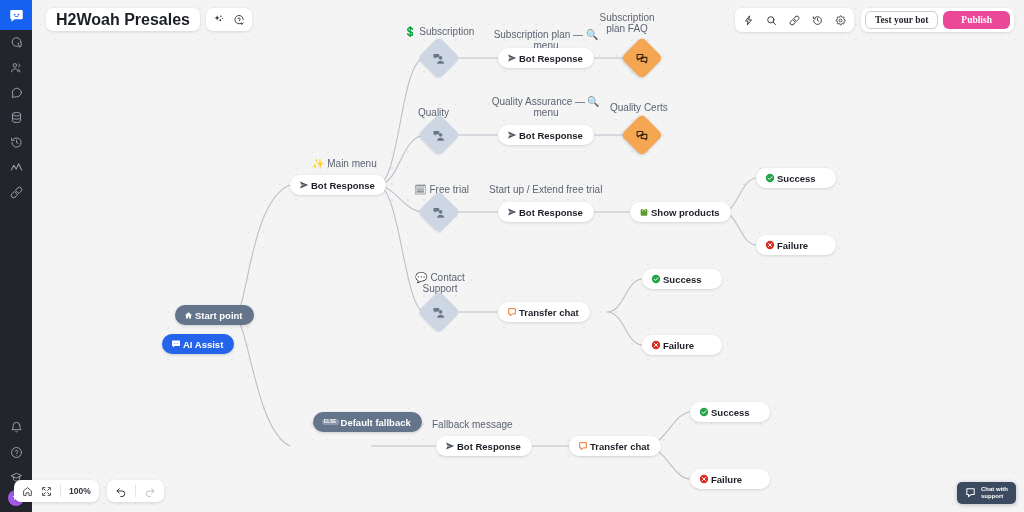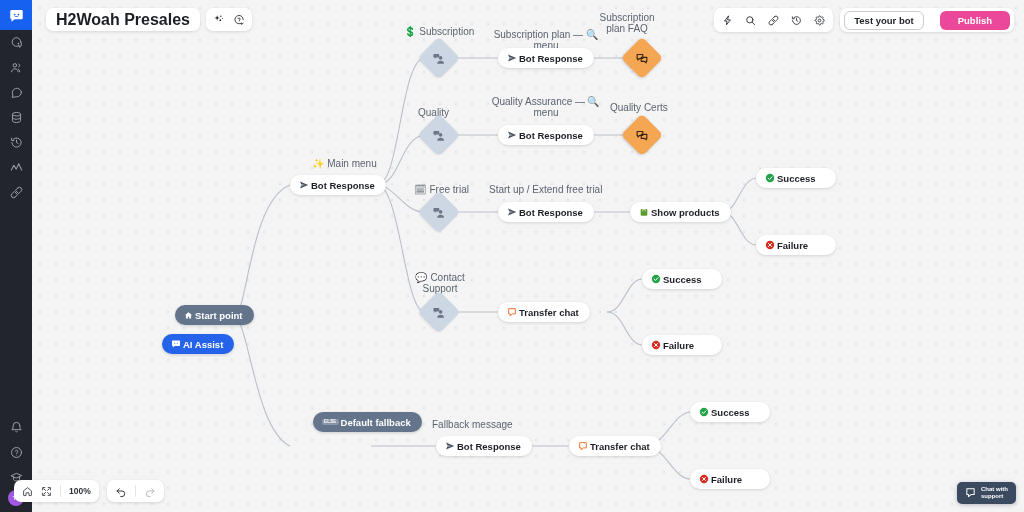--- a/index.html
+++ b/index.html
@@ -66,21 +66,21 @@
   }
   .tool-group {
     background: #fff; border-radius: 7px; height: 24px;
     box-shadow: 0 1px 3px rgba(16,24,40,.12);
     display: flex; align-items: center; padding: 0 8px; gap: 12px;
   }
   .tool-group .ic { color: #22252b; cursor: pointer; display: flex; }
   .action-group {
     background: #fff; border-radius: 7px; height: 24px;
     box-shadow: 0 1px 3px rgba(16,24,40,.12);
-    display: flex; align-items: center; padding: 0 4px; gap: 16px;
+    display: flex; align-items: center; padding: 0 4px; gap: 5px; font-family: Liberation Serif, serif;
   }
   .btn-outline {
     border: 1px solid #c9ccd2; border-radius: 6px; background: #fff;
     font-size: 9.5px; font-weight: bold; color: #22252b;
     padding: 3px 9px; cursor: pointer; font-family: inherit;
   }
   .btn-primary {
     border: none; border-radius: 6px; background: #ec4899;
     font-size: 9.5px; font-weight: bold; color: #fff;
     padding: 4px 18px; cursor: pointer; font-family: inherit;

